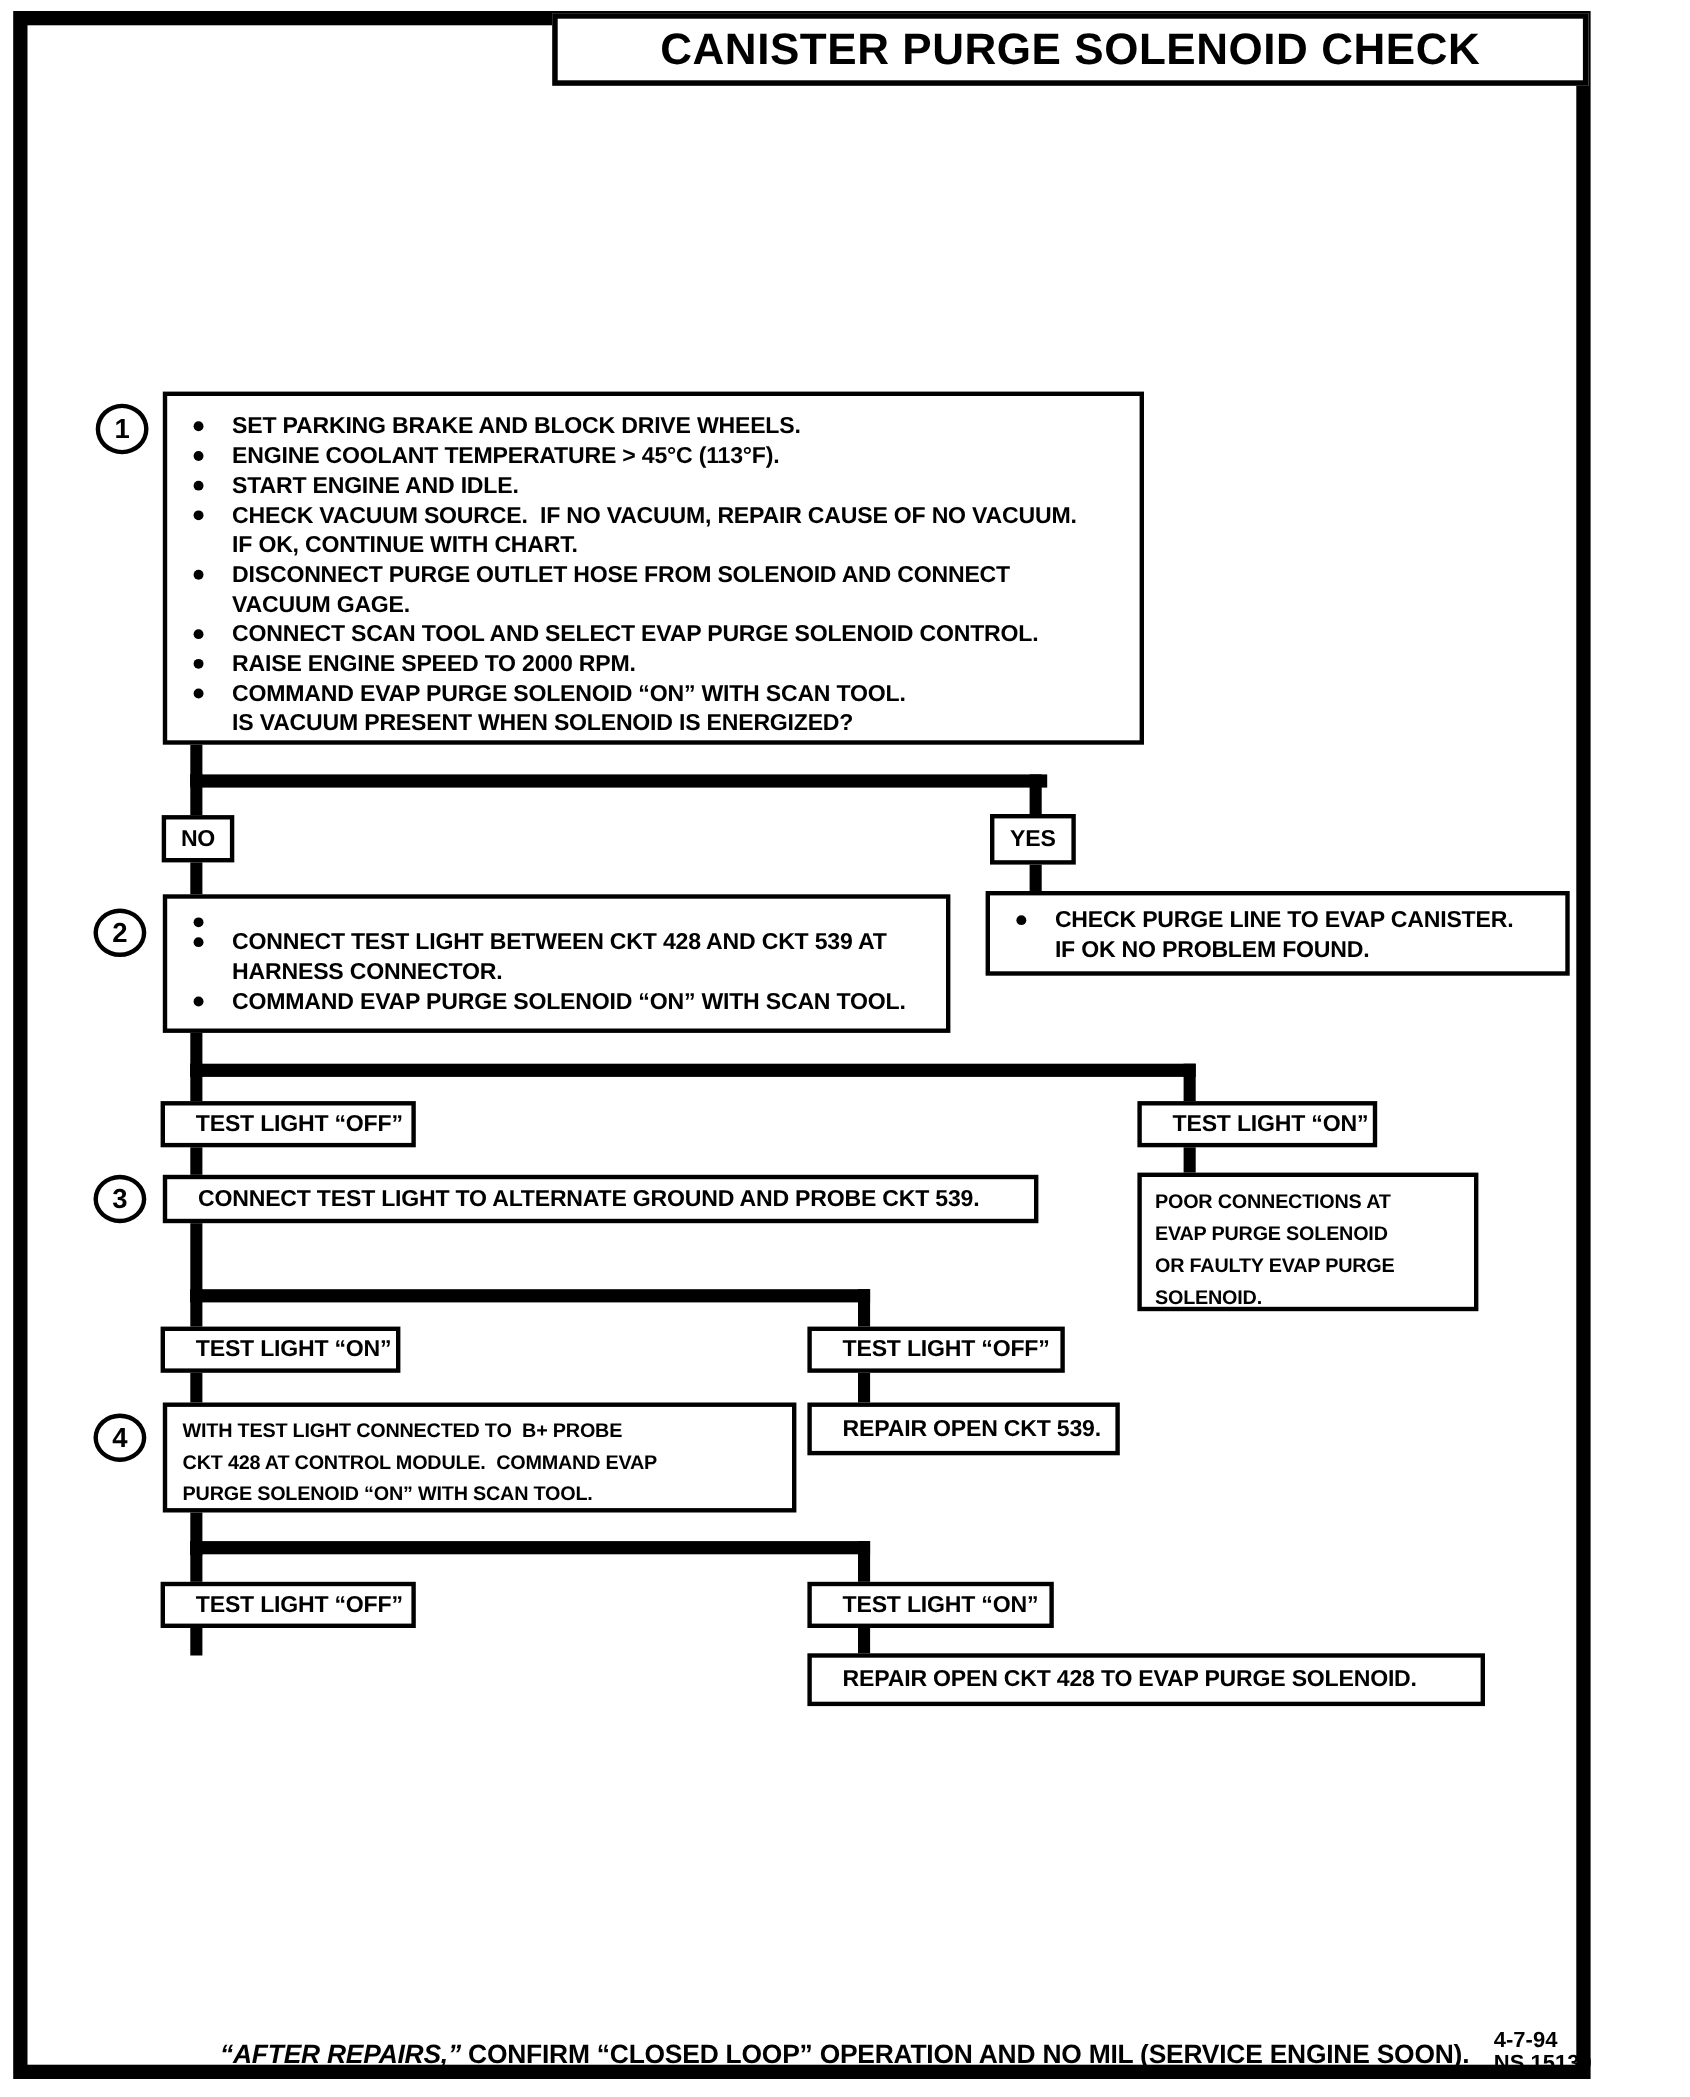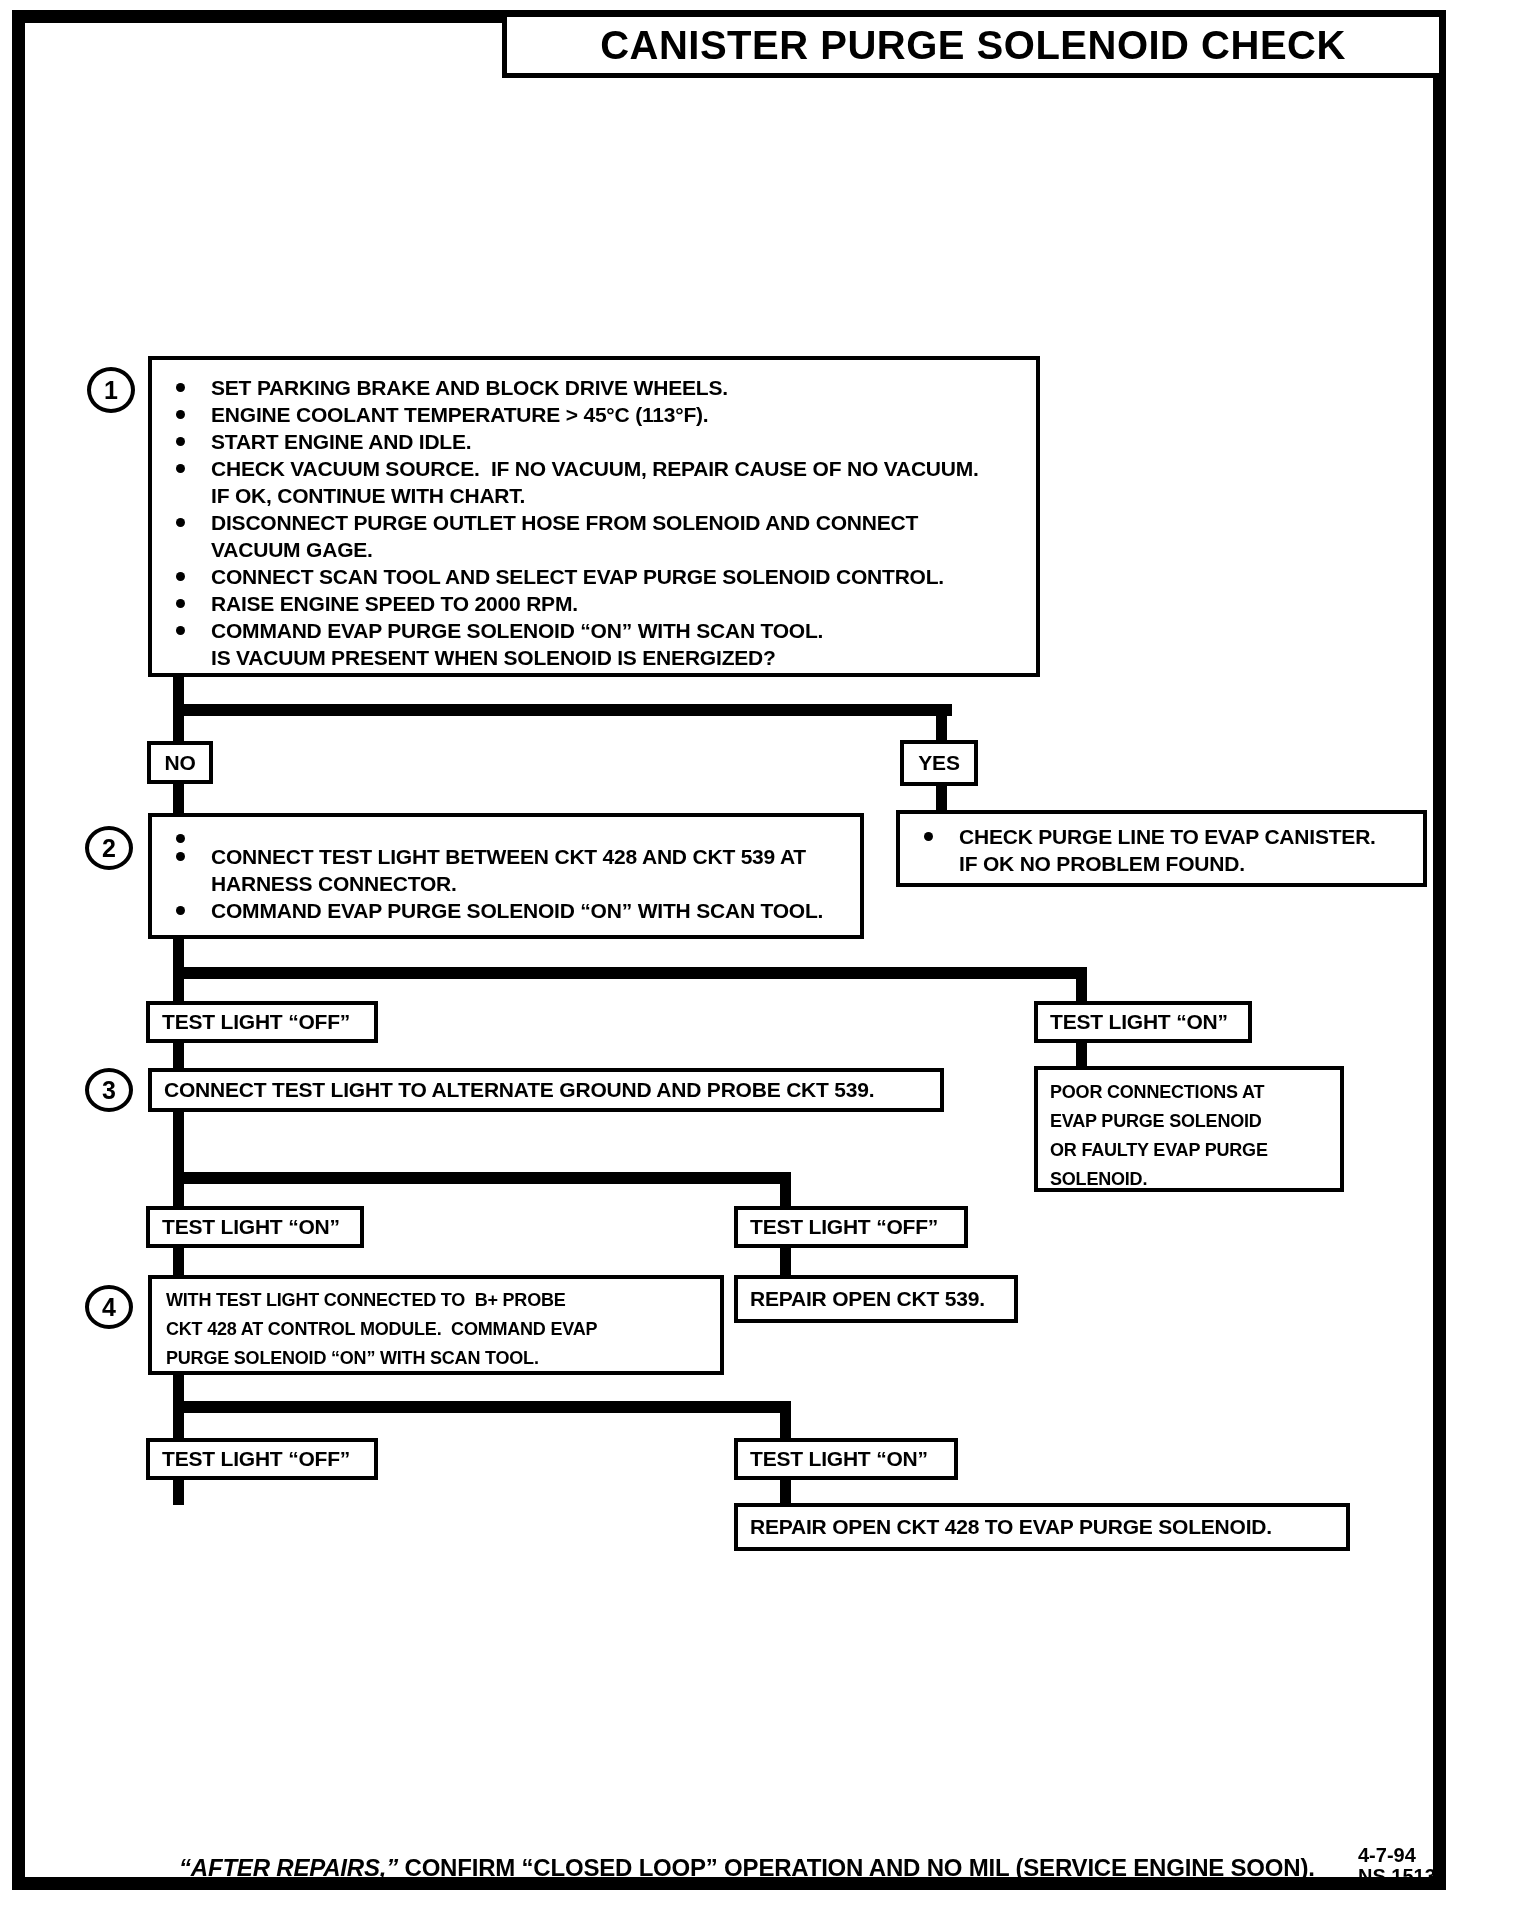--- a/index.html
+++ b/index.html
@@ -15,27 +15,27 @@
          font-weight:bold;z-index:4;}
   .list-box{padding:10px 6px 0 10px;}
   .bullet-row{display:flex;align-items:flex-start;}
   .dot{flex:0 0 auto;width:9px;height:9px;border-radius:50%;background:#000;
        margin:9px 0 0 14px;}
   .btext{margin-left:26px;font-size:21px;line-height:27px;white-space:pre-wrap;
          letter-spacing:-0.2px;}
   .lines-box{font-size:18px;letter-spacing:-0.2px;white-space:pre-wrap;}
   .small-box{display:flex;align-items:center;font-size:21px;letter-spacing:-0.2px;
          white-space:nowrap;}
-  .pad-left{padding-left:12px;}
+  .pad-left{padding-left:28px;}
   .center{justify-content:center;}
   .circle{position:absolute;border:4px solid #000;border-radius:50%;box-sizing:border-box;
          display:flex;align-items:center;justify-content:center;
          font-size:25px;font-weight:bold;background:#fff;z-index:4;}
   .conn{position:absolute;background:#000;z-index:2;}
-  .footer-main{position:absolute;left:179px;top:1854px;font-size:24px;font-weight:bold;
+  .footer-main{position:absolute;left:200px;top:1854px;font-size:24px;font-weight:bold;
          white-space:pre-wrap;letter-spacing:-0.2px;z-index:4;}
   .footer-main .ital{font-style:italic;}
   .footer-note{position:absolute;left:1358px;top:1845px;font-size:20px;font-weight:bold;
          line-height:21px;z-index:4;}
 </style>
 </head>
 <body>
 
 <div class="page">
 

